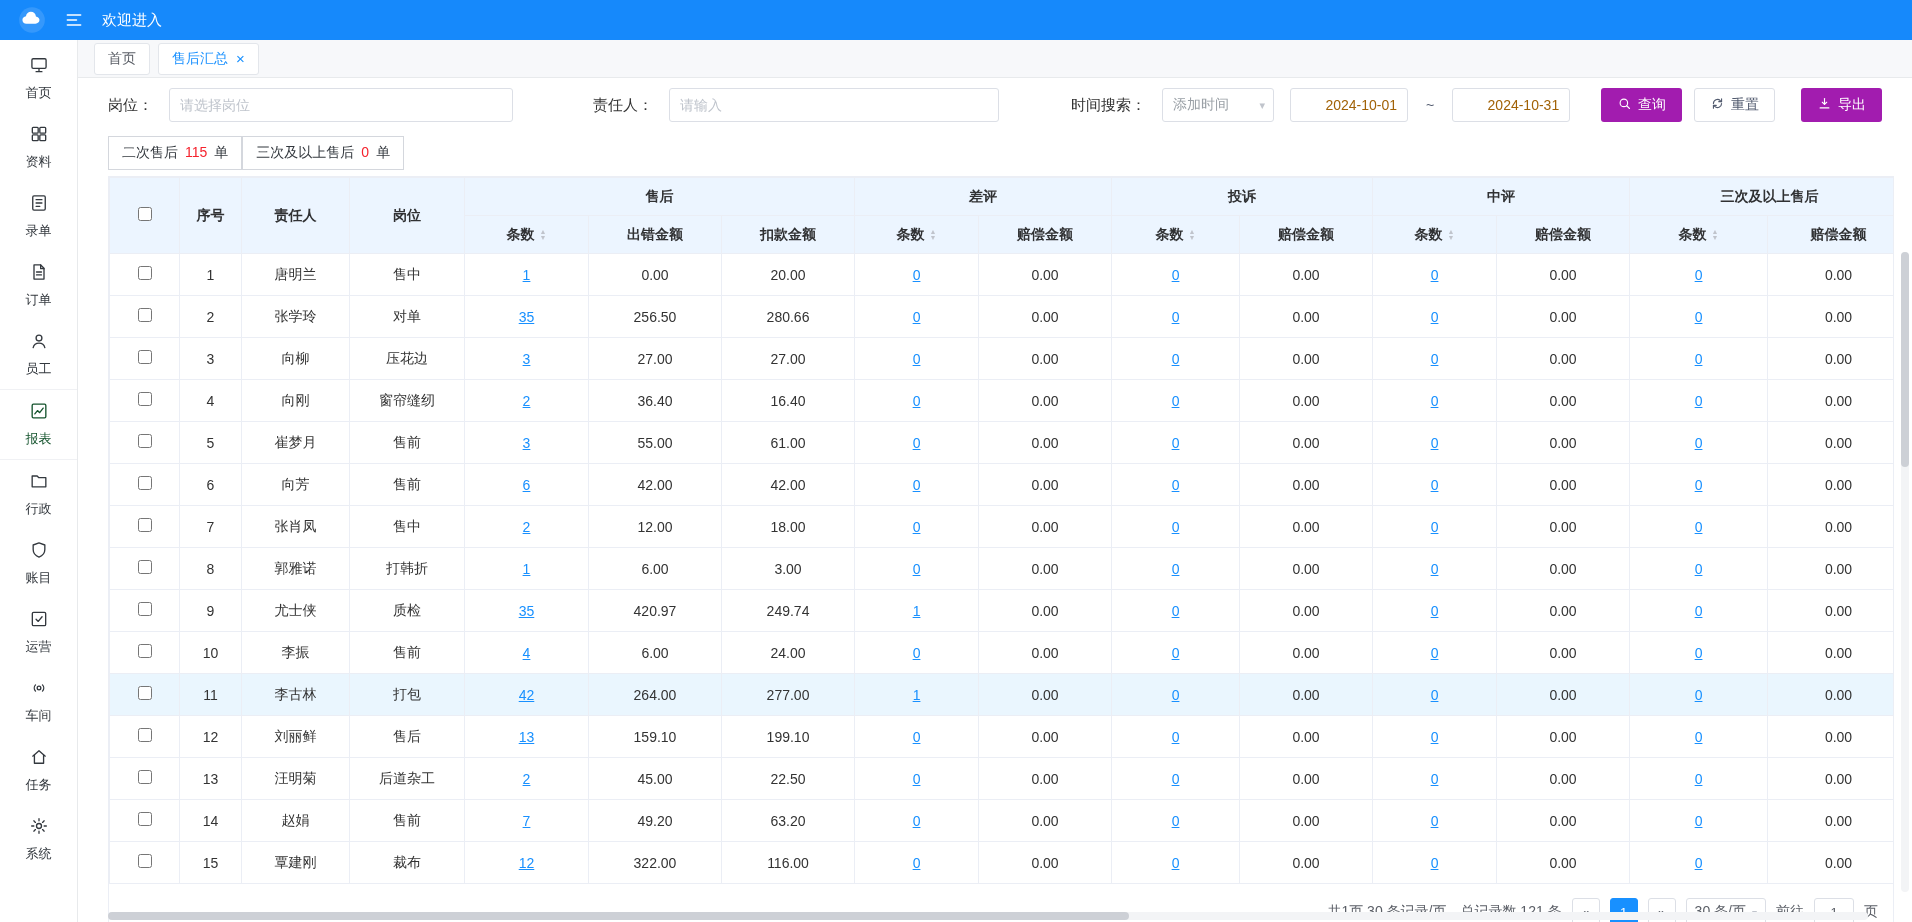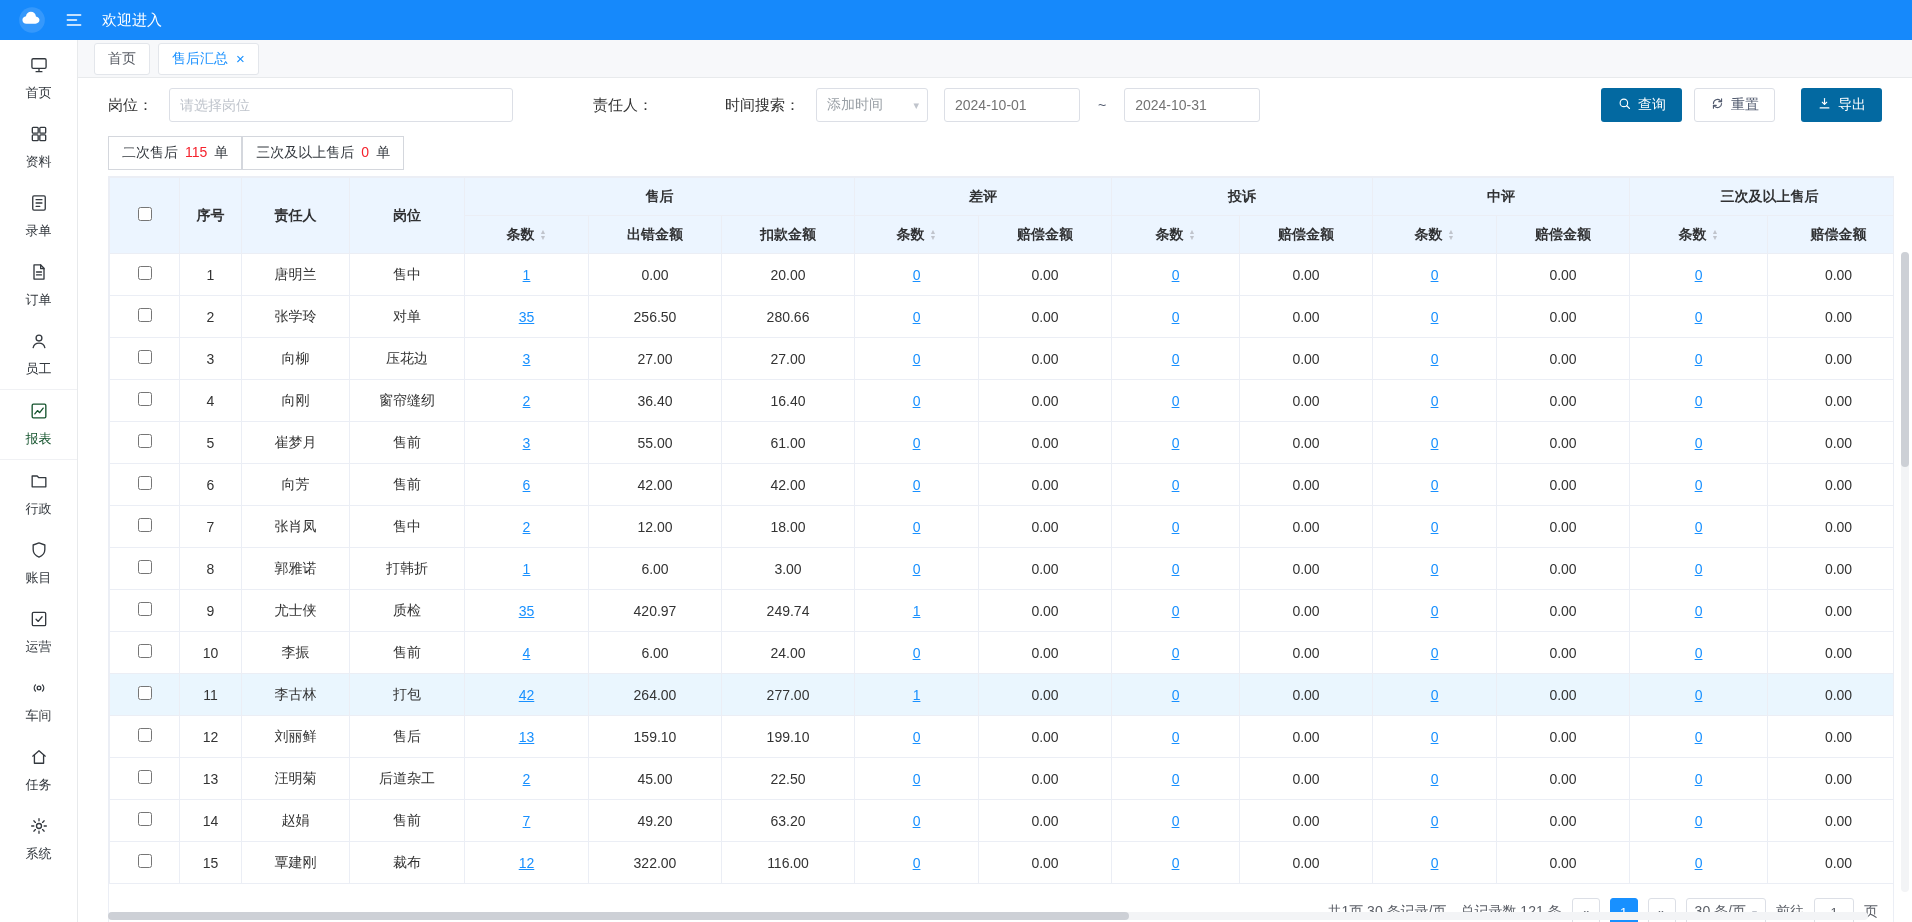--- a/index.html
+++ b/index.html
@@ -38,26 +38,26 @@
   .f-label{font-size:15px;color:#333;white-space:nowrap}
   .f-input{height:34px;border:1px solid #dcdfe6;border-radius:3px;padding:0 10px;font-size:14px;color:#606266;outline:none}
   .f-input::placeholder{color:#bfc4cc}
   .w-position{width:344px}
   .w-person{width:330px}
   .spacer-lg{width:48px}
   .spacer-md{width:40px}
   .f-select{height:34px;width:112px;border:1px solid #dcdfe6;border-radius:3px;padding:0 8px 0 10px;font-size:14px;
     color:#9aa0a6;display:flex;align-items:center;justify-content:space-between;cursor:pointer;background:#fff}
   .f-select .caret{color:#c0c4cc;font-size:11px}
-  .w-date{width:136px;text-align:left;color:#737373}
+  .w-date{width:118px;text-align:right;color:#a16207}
   .tilde{color:#515a6e;font-size:14px;margin:0 2px}
   .btns{margin-left:auto;display:flex;align-items:center;gap:12px;padding-right:10px}
   .btn{height:34px;border-radius:3px;padding:0 15px;font-size:14px;display:flex;align-items:center;gap:6px;cursor:pointer;border:1px solid transparent;white-space:nowrap}
   .btn svg{width:15px;height:15px;fill:none;stroke-width:1.8;stroke-linecap:round;stroke-linejoin:round}
-  .btn-primary{background:#0369a1;color:#fff}
+  .btn-primary{background:#a21caf;color:#fff}
   .btn-primary svg{stroke:#fff}
   .btn-plain{background:#fff;border-color:#dcdfe6;color:#515a6e}
   .btn-plain svg{stroke:#515a6e}
   .btn-export{margin-left:14px}
   
   .subtabs{display:flex;padding:6px 0 6px 30px;flex:0 0 46px;align-items:flex-start}
   .subtab{border:1px solid #d4d7dd;background:#fff;padding:7px 13px;font-size:14px;display:flex;gap:7px;cursor:pointer;color:#33383e}
   .subtab .count{color:#f5222d}
   
   .table-wrap{margin:0 18px 0 30px;border:1px solid #ebeef5;border-bottom:none;overflow:hidden;flex:1}
@@ -201,20 +201,21 @@
           <span>售后汇总</span>
           <span class="tab-close">×</span>
         </div>
       </div>
 
     <div class="filterbar">
       <span class="f-label">岗位：</span>
       <input class="f-input w-position" placeholder="请选择岗位" style="">
       <span class="spacer-lg"></span>
       <span class="f-label">责任人：</span>
+      <input class="f-input w-person" placeholder="请输入" style="">
       <span class="spacer-md"></span>
       <span class="f-label">时间搜索：</span>
       <div class="f-select">
         <span>添加时间</span>
         <span class="caret">▾</span>
       </div>
       <input class="f-input w-date" value="2024-10-01" style="">
       <span class="tilde">~</span>
       <input class="f-input w-date" value="2024-10-31" style="">
 

